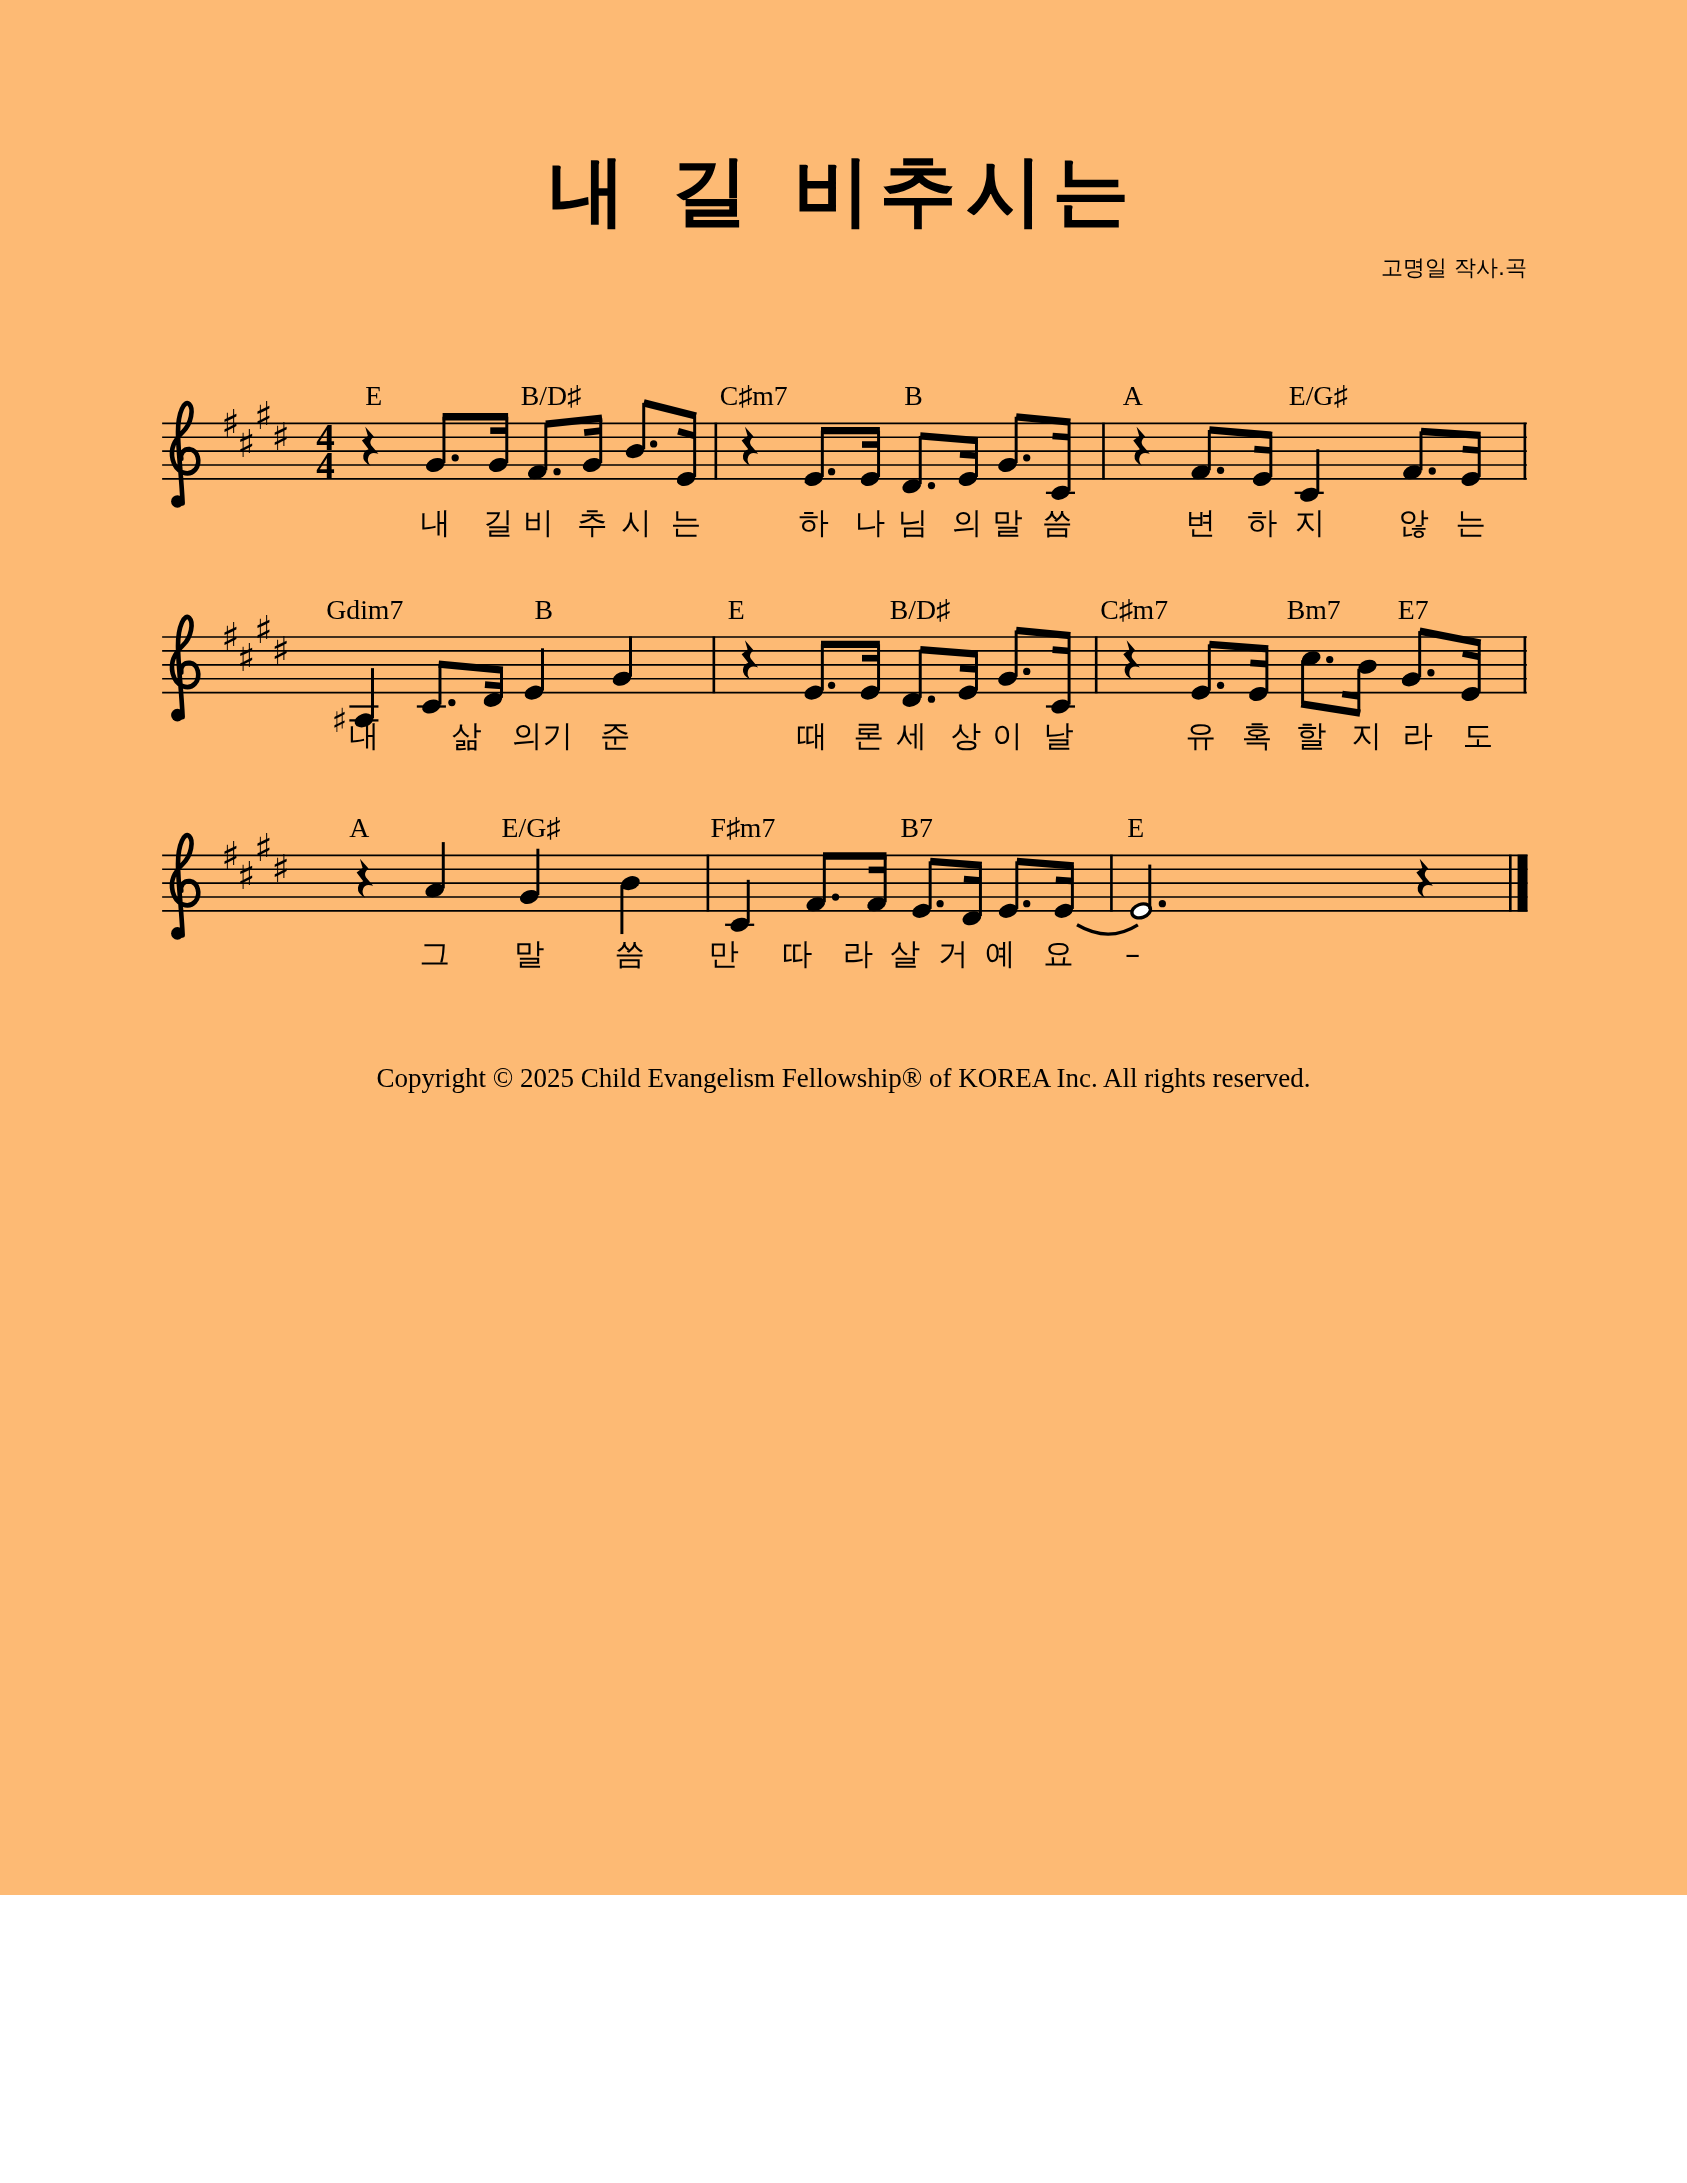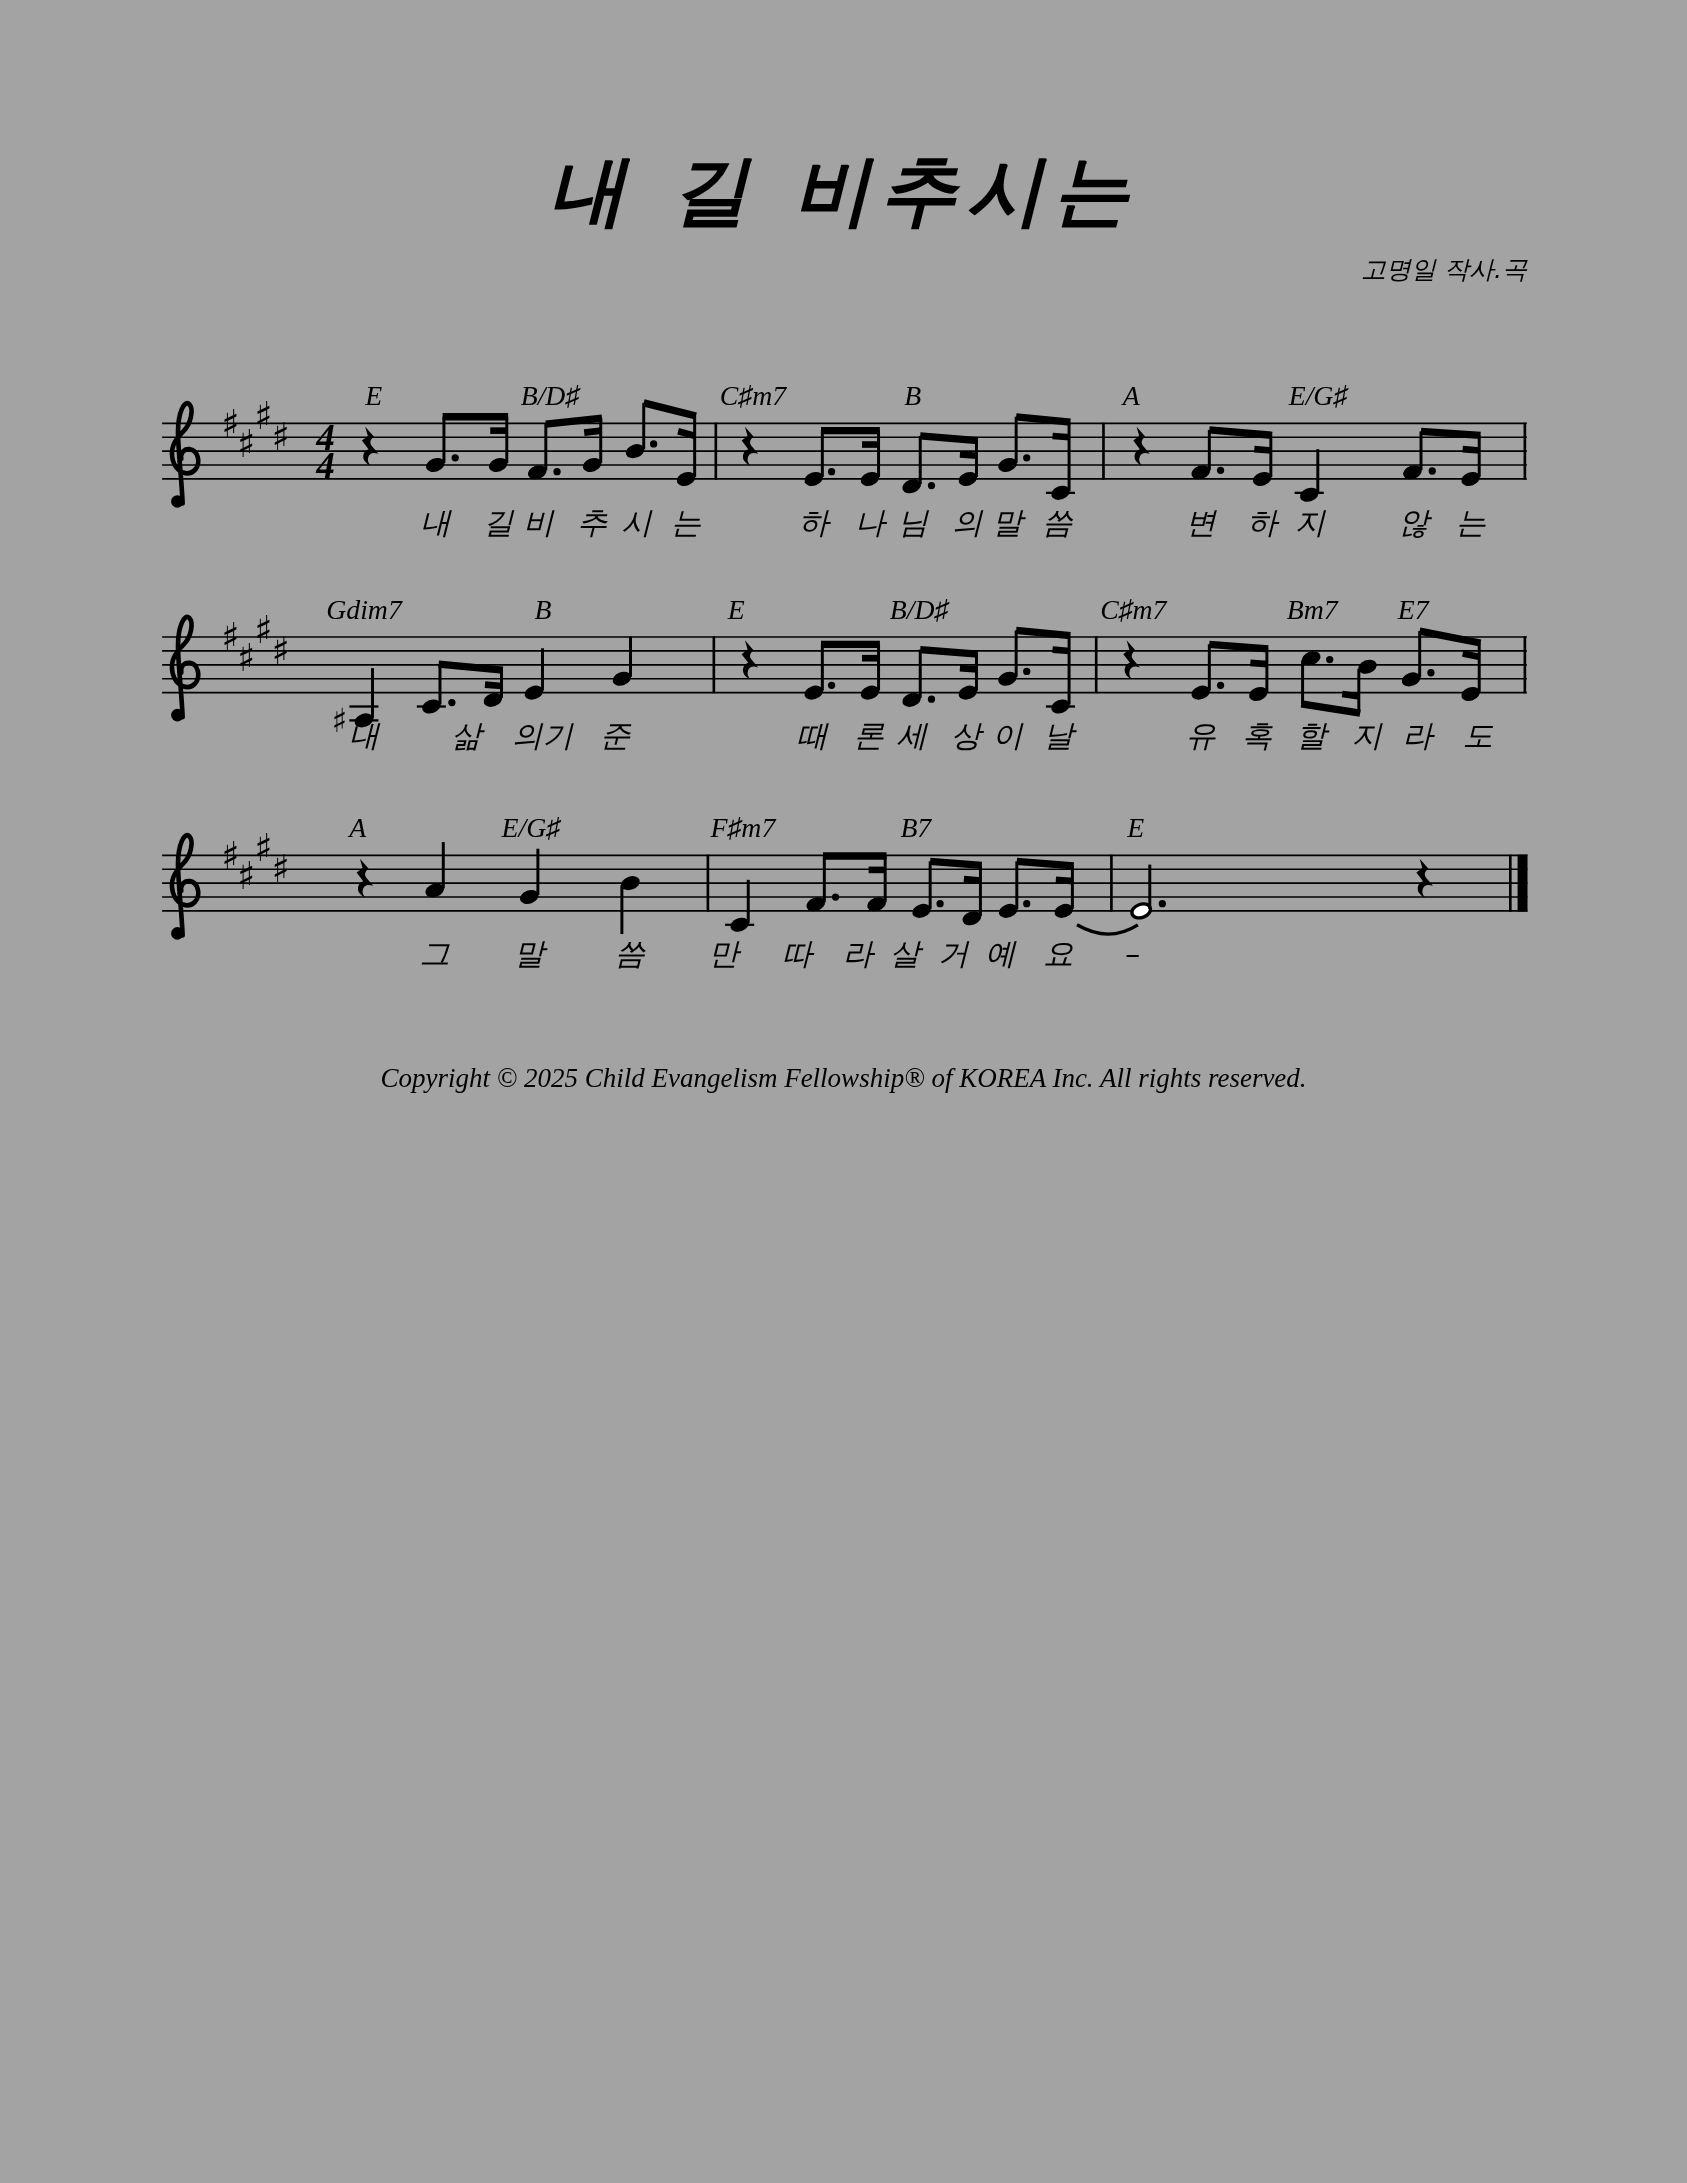--- a/index.html
+++ b/index.html
@@ -1,22 +1,22 @@
 <!DOCTYPE html>
 <html style="font-size:10.6px"><head>
 <meta charset="utf-8">
 <style>
   html,body{margin:0;padding:0;background:#fff;}
-  .page{position:relative;width:1687px;height:2183px;background:#a3a3a3;overflow:hidden;
-        font-family:"Liberation Sans",sans-serif;color:#000;font-style:italic;}
+  .page{position:relative;width:1687px;height:1895px;background:#fdba74;overflow:hidden;
+        font-family:"Liberation Sans",sans-serif;color:#000;}
   .title{position:absolute;left:0;top:140px;width:1687px;text-align:center;
          font-family:"DejaVu Sans",sans-serif;font-weight:700;font-size:77px;
          letter-spacing:9.3px;color:#000;}
   .credit{position:absolute;right:160px;top:253px;font-family:"DejaVu Sans",sans-serif;
-          font-size:25px;font-weight:500;color:#000;}
+          font-size:22px;font-weight:500;color:#000;}
   .copyright{position:absolute;left:0;top:1063px;width:1687px;text-align:center;
              font-family:"Liberation Serif",serif;font-size:27px;color:#000;}
   svg text{user-select:none;}
   .chord{font-family:"Liberation Serif",serif;font-size:42px;fill:#000;}
   .lyric{font-family:"DejaVu Sans",sans-serif;font-size:46px;fill:#000;}
   .sharp{font-family:"DejaVu Sans",sans-serif;font-size:58px;fill:#000;}
   .acc{font-family:"DejaVu Sans",sans-serif;font-size:50px;fill:#000;}
   .tsig{font-family:"Liberation Serif",serif;font-size:56px;font-weight:700;fill:#000;}
 </style>
 </head>

